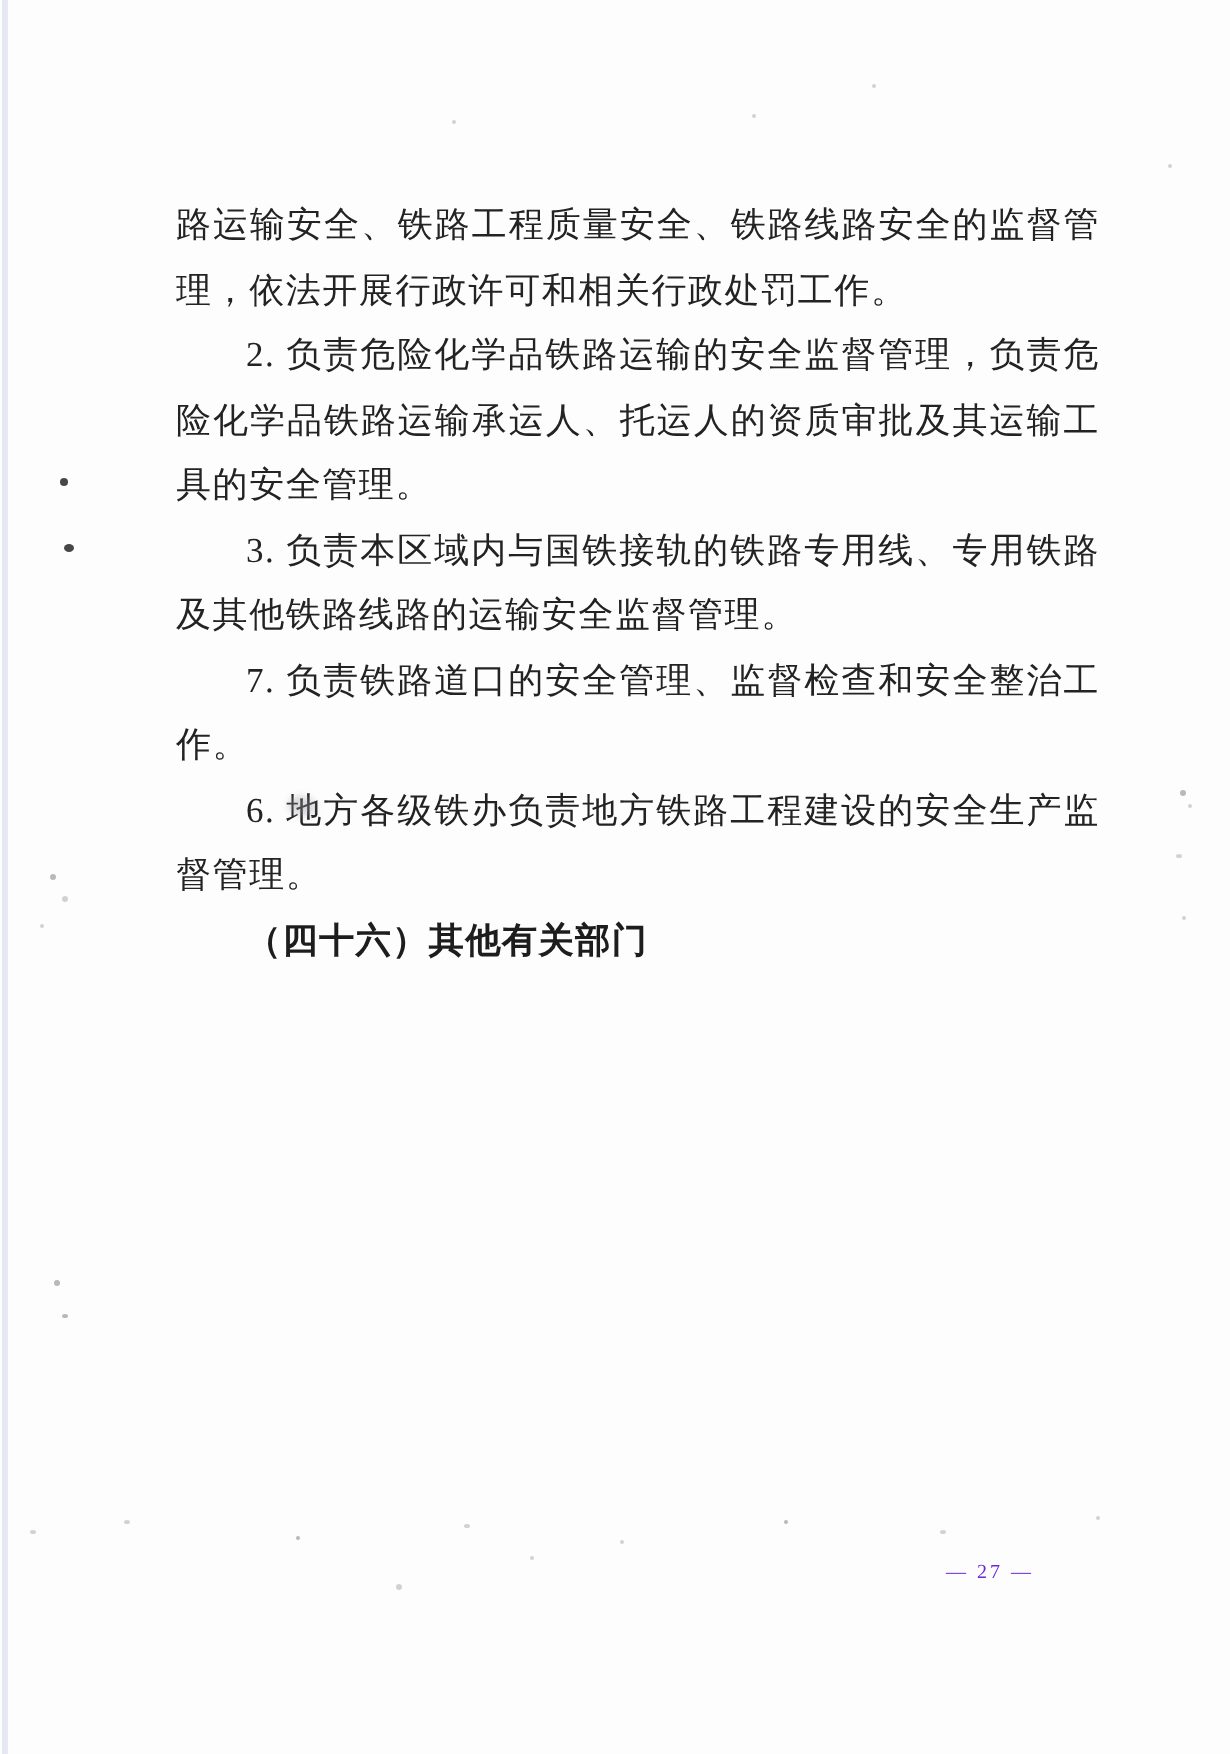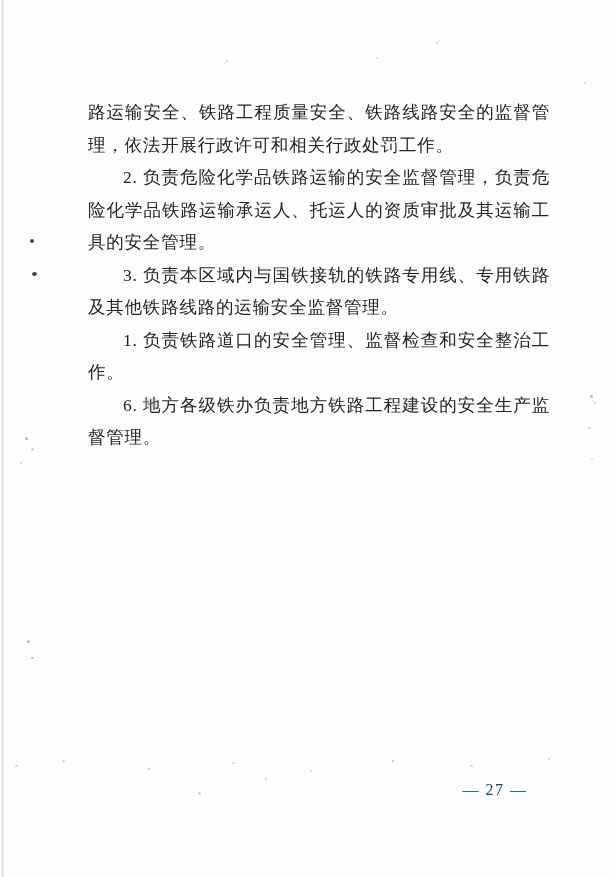--- a/index.html
+++ b/index.html
@@ -33,23 +33,23 @@
     letter-spacing: 0.045em;
     text-align: justify;
   }
   .doc p { text-indent: 0; }
   .doc p.indent { text-indent: 2em; }
   .doc p.heading { font-weight: bold; color: #1d1d1d; }
   .page-number {
     position: absolute;
     left: 455px; top: 781px;
     width: 80px;
-    font-size: 16px;
+    font-size: 10px;
     letter-spacing: 1.5px;
-    color: #0c4a6e;
+    color: #6d28d9;
     text-align: center;
     white-space: nowrap;
   }
   
   .speck {
     position: absolute;
     border-radius: 50%;
     background: #b9b9b9;
   }
   .speck.dark { background: #474747; }
@@ -68,22 +68,23 @@
 <body>
 
 <div class="page">
 
   <div class="scan-edge"></div>
 
   <div class="doc">
     <p>路运输安全、铁路工程质量安全、铁路线路安全的监督管理，依法开展行政许可和相关行政处罚工作。</p>
     <p class="indent">2. 负责危险化学品铁路运输的安全监督管理，负责危险化学品铁路运输承运人、托运人的资质审批及其运输工具的安全管理。</p>
     <p class="indent">3. 负责本区域内与国铁接轨的铁路专用线、专用铁路及其他铁路线路的运输安全监督管理。</p>
-    <p class="indent">1. 负责铁路道口的安全管理、监督检查和安全整治工作。</p>
+    <p class="indent">7. 负责铁路道口的安全管理、监督检查和安全整治工作。</p>
     <p class="indent">6. 地方各级铁办负责地方铁路工程建设的安全生产监督管理。</p>
+    <p class="indent heading">（四十六）其他有关部门</p>
   </div>
 
   <div class="page-number">— 27 —</div>
 
   <div>
     <span class="smudge" style="left:144px; top:398px;"></span>
     <span class="speck dark" style="left:30px;  top:239px; width:4px; height:4px;"></span>
     <span class="speck dark" style="left:32px;  top:272px; width:5px; height:4px;"></span>
     <span class="speck" style="left:25px;  top:437px; width:3px; height:3px;"></span>
     <span class="speck faint" style="left:31px;  top:448px; width:3px; height:3px;"></span>

